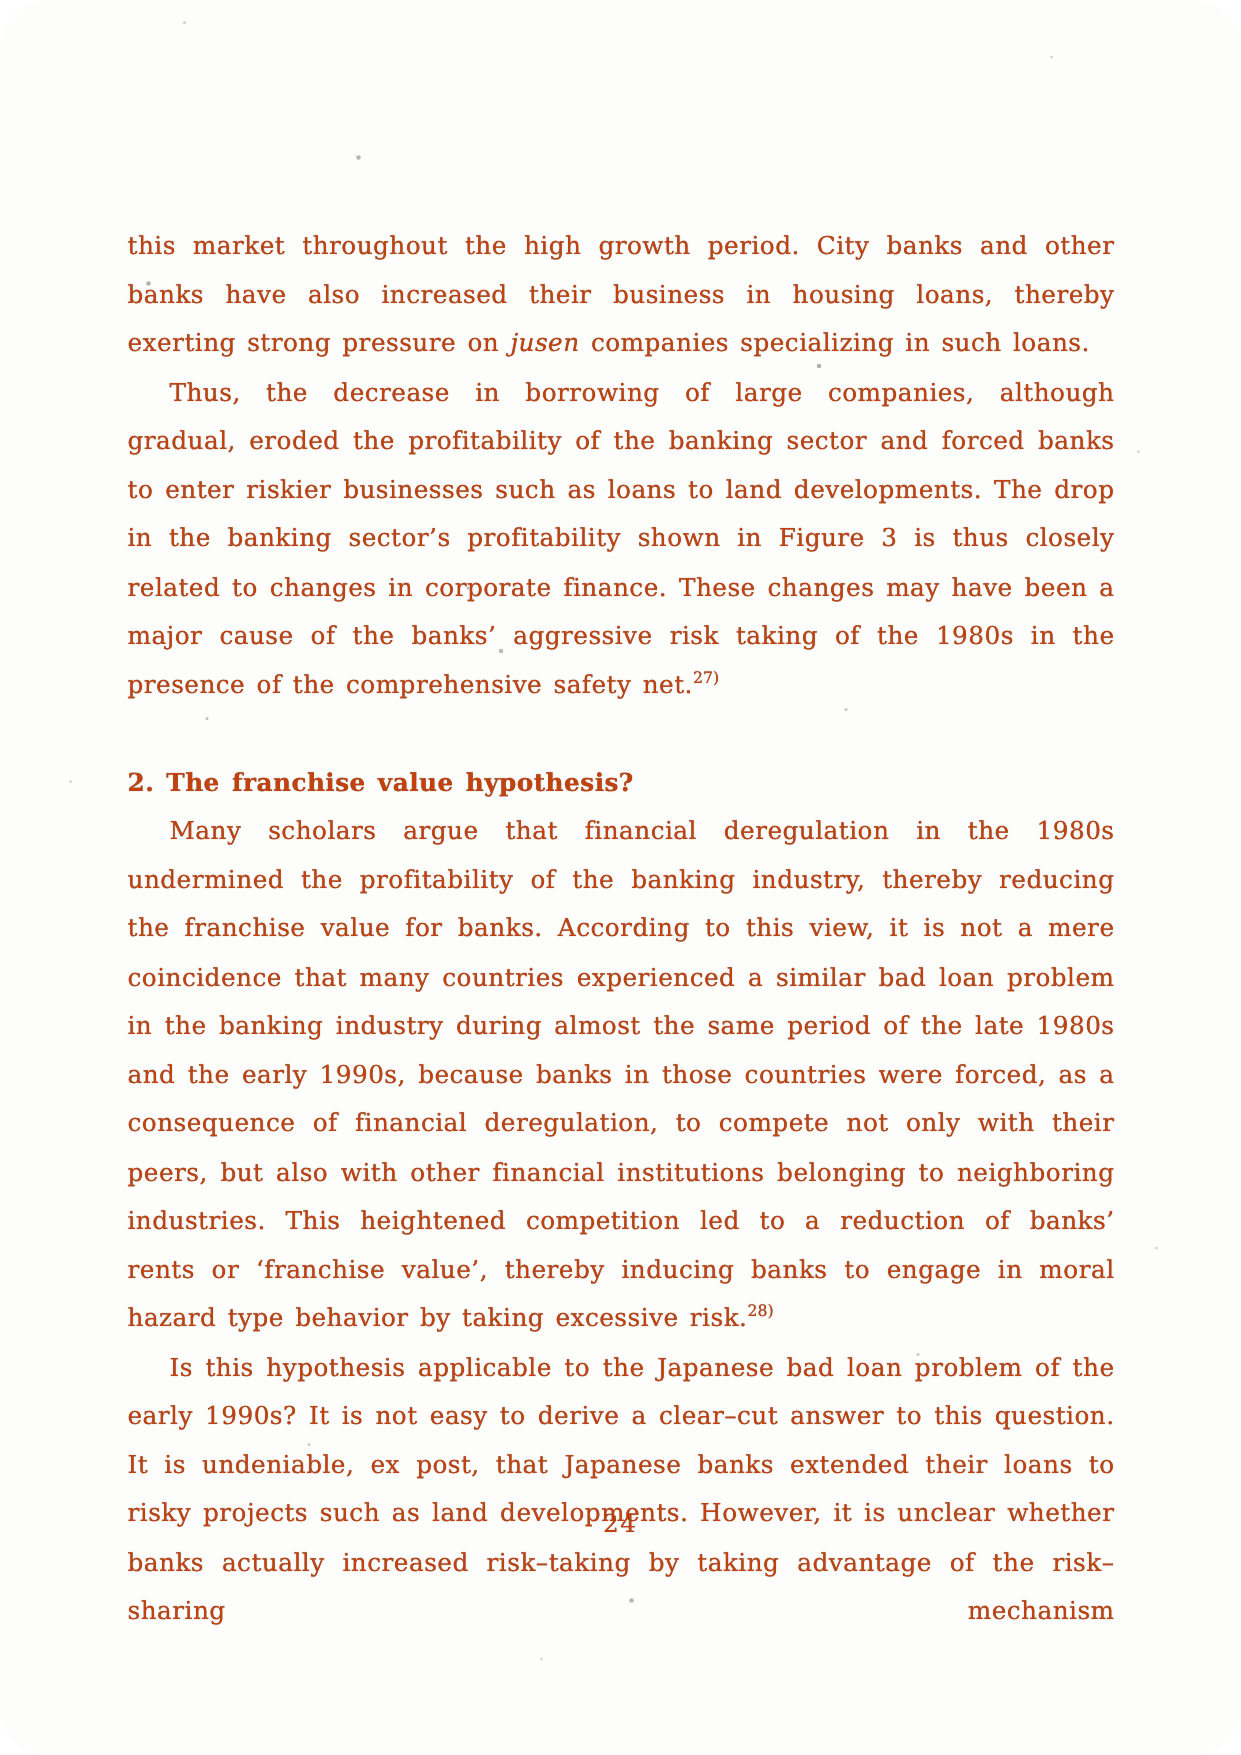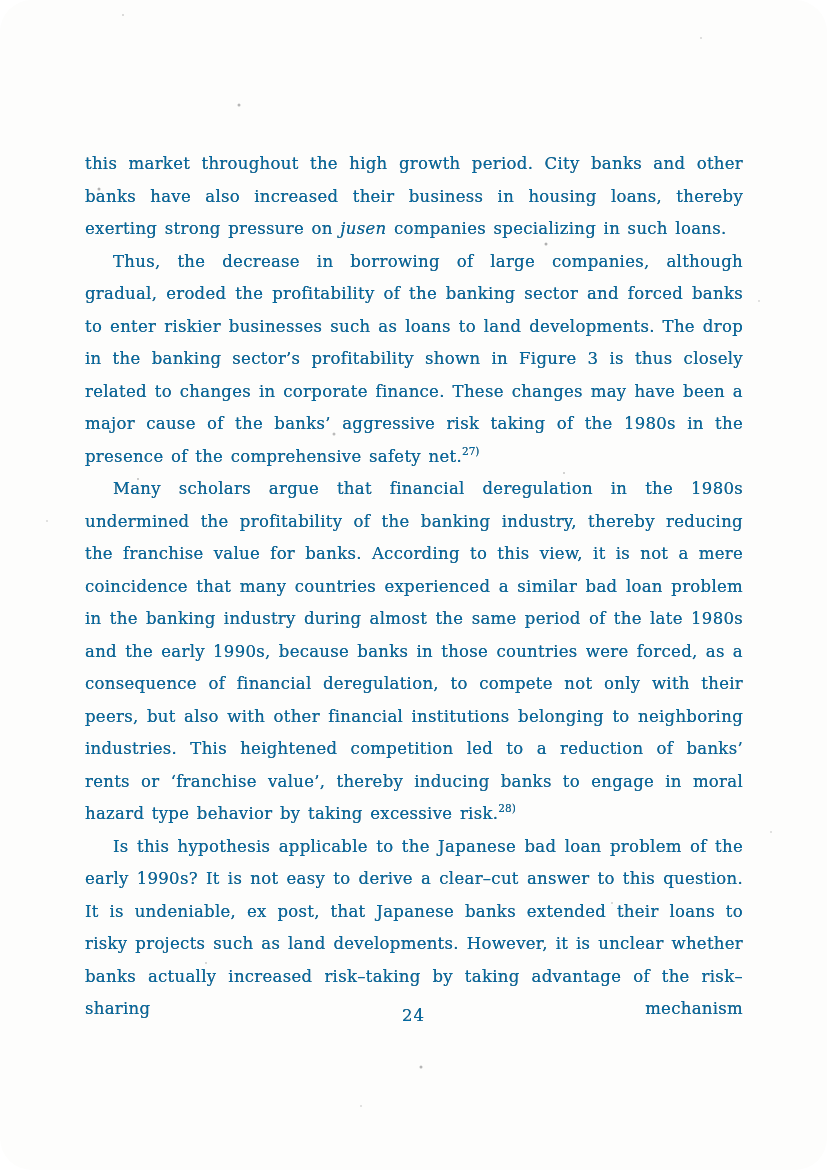--- a/index.html
+++ b/index.html
@@ -7,21 +7,21 @@
     padding: 0;
     background: #ffffff;
   }
   .sheet {
     position: relative;
     width: 827px;
     height: 1170px;
     background: #fdfdfc;
     overflow: hidden;
     font-family: "DejaVu Serif", "Liberation Serif", serif;
-    color: #0369a1;
+    color: #c2410c;
     border-radius: 32px;
   }
   .body-text {
     position: absolute;
     left: 85px;
     top: 148px;
     width: 658px;
     font-size: 16.5px;
     line-height: 32.5px;
     text-align: justify;
@@ -100,20 +100,21 @@
 <div class="sheet">
 
   <div class="speckles"></div>
 
   <div class="body-text">
 
     <p class="para no-indent"><span>this market throughout the high growth period. City banks and other banks have also increased their business in housing loans, thereby exerting strong pressure on </span><span class="emph">jusen</span><span> companies specializing in such loans.</span></p>
 
     <p class="para"><span>Thus, the decrease in borrowing of large companies, although gradual, eroded the profitability of the banking sector and forced banks to enter riskier businesses such as loans to land developments. The drop in the banking sector’s profitability shown in Figure 3 is thus closely related to changes in corporate finance. These changes may have been a major cause of the banks’ aggressive risk taking of the 1980s in the presence of the comprehensive safety net.</span><sup class="footnote-ref">27)</sup></p>
 
+    <h2 class="section-heading">2. The franchise value hypothesis?</h2>
 
     <p class="para"><span>Many scholars argue that financial deregulation in the 1980s undermined the profitability of the banking industry, thereby reducing the franchise value for banks. According to this view, it is not a mere coincidence that many countries experienced a similar bad loan problem in the banking industry during almost the same period of the late 1980s and the early 1990s, because banks in those countries were forced, as a consequence of financial deregulation, to compete not only with their peers, but also with other financial institutions belonging to neighboring industries. This heightened competition led to a reduction of banks’ rents or ‘franchise value’, thereby inducing banks to engage in moral hazard type behavior by taking excessive risk.</span><sup class="footnote-ref">28)</sup></p>
 
     <p class="para justify-last-line"><span>Is this hypothesis applicable to the Japanese bad loan problem of the early 1990s? It is not easy to derive a clear–cut answer to this question. It is undeniable, ex post, that Japanese banks extended their loans to risky projects such as land developments. However, it is unclear whether banks actually increased risk–taking by taking advantage of the risk–sharing mechanism</span></p>
 
   </div>
 
   <div class="page-number">24</div>
 
 </div>

